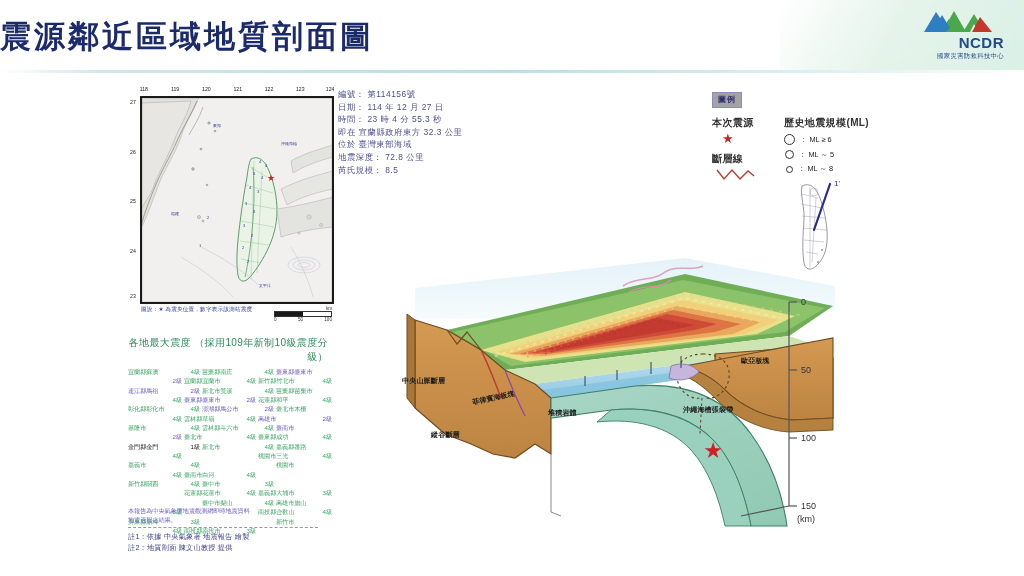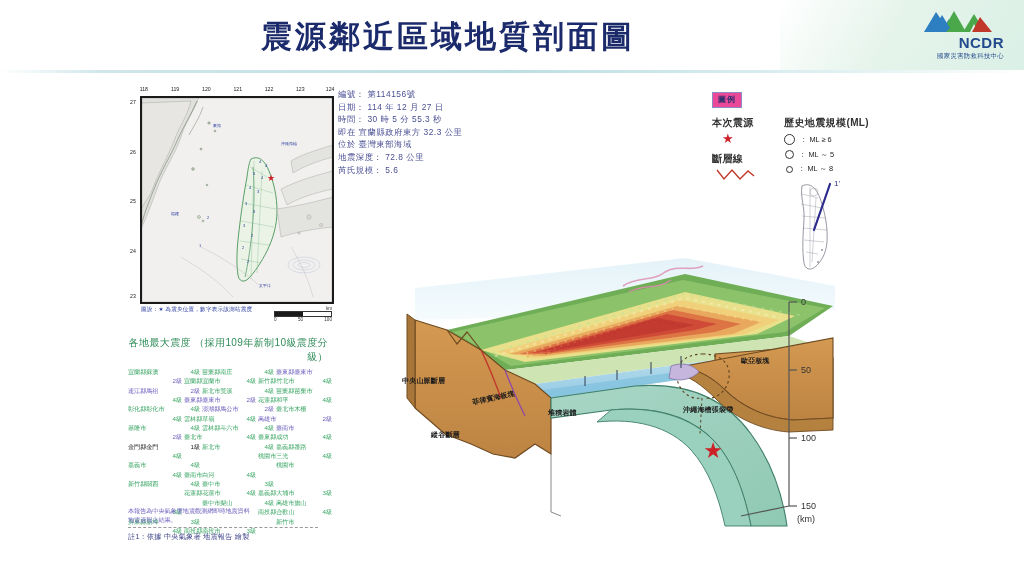--- a/index.html
+++ b/index.html
@@ -5,21 +5,21 @@
   html,body{margin:0;padding:0;}
   body{
     width:1024px;height:576px;
     background:#ffffff;
     font-family:"Liberation Sans","DejaVu Sans",sans-serif;
     overflow:hidden;position:relative;
   }
   
   #header{position:absolute;left:0;top:0;width:1024px;height:74px;}
   #page-title{
-    position:absolute;left:0;top:16px;width:896px;text-align:center;
+    position:absolute;left:0;top:16px;width:896px;
     font-size:31px;font-weight:bold;color:#1b2a6b;letter-spacing:3px;
     font-family:"DejaVu Sans","Liberation Sans",sans-serif;
   }
   #header-rule{
     position:absolute;left:0;top:70px;width:1024px;height:3px;
     background:linear-gradient(to right,#ffffff 0%,#cfe6ea 10%,#bcdfe4 50%,#e4f2f3 85%,#ffffff 100%);
   }
   #header-wash{
     position:absolute;left:780px;top:0;width:244px;height:70px;
     background:linear-gradient(120deg,rgba(232,245,236,0) 0%,rgba(225,242,232,.85) 45%,rgba(214,238,227,.9) 100%);
@@ -42,21 +42,21 @@
   #scalebar-bar{display:flex;height:3.6px;border:.5px solid #333;}
   #scalebar-nums{display:flex;justify-content:space-between;font-size:4.6px;color:#333;line-height:6px;}
 
   
   #report{position:absolute;left:338px;top:88px;width:215px;color:#3a3f86;}
   #report-title{font-size:12.5px;font-weight:bold;letter-spacing:3.2px;color:#2c3470;margin-bottom:7px;}
   .rline{font-size:8.4px;line-height:12.6px;letter-spacing:.5px;color:#4a4f93;white-space:nowrap;}
 
   
   #legend{position:absolute;left:712px;top:88px;width:180px;}
-  #legend-title{display:inline-block;background:#ec4899;border:.8px solid #8c8cc4;
+  #legend-title{display:inline-block;background:#a3a3a3;border:.8px solid #8c8cc4;
     color:#2f2f6e;font-size:8px;font-weight:bold;padding:1.5px 5px;letter-spacing:1px;}
   #legend-body{position:relative;margin-top:8px;height:70px;}
   .lg-head{font-size:10px;color:#333;font-weight:bold;letter-spacing:.4px;}
   #lg-left{position:absolute;left:0;top:0;width:62px;}
   #lg-right{position:absolute;left:72px;top:0;width:112px;}
   .mag-row{display:flex;align-items:center;gap:5px;font-size:7.4px;color:#222;margin-top:4.5px;}
   .mag-circle{border:1px solid #333;border-radius:50%;background:#fff;flex:none;}
   .star{color:#cc2127;font-size:13px;line-height:13px;}
 
   
@@ -217,25 +217,25 @@
       <span>0</span>
       <span>50</span>
       <span>100</span>
     </div>
   </div>
 </div>
 
 <div id="report">
   <div class="rline">編號： 第114156號</div>
   <div class="rline">日期： 114 年 12 月 27 日</div>
-  <div class="rline">時間： 30 時 5 分 55.3 秒</div>
+  <div class="rline">時間： 23 時 4 分 55.3 秒</div>
   <div class="rline">即在 宜蘭縣政府東方 32.3 公里</div>
   <div class="rline">位於 臺灣東部海域</div>
   <div class="rline">地震深度： 72.8 公里</div>
-  <div class="rline">芮氏規模： 5.6</div>
+  <div class="rline">芮氏規模： 8.5</div>
 </div>
 
 <div id="legend">
   <div id="legend-title">圖例</div>
   <div id="legend-body">
     <div id="lg-left">
       <div class="lg-head">本次震源</div>
       <div class="star" style="margin:2px 0 7px 10px;">★</div>
       <div class="lg-head">斷層線</div>
       <svg width="40" height="13" style="margin-top:2px;margin-left:4px;">
@@ -377,20 +377,21 @@
       <div class="cell c-purple"></div>
       <div class="cell c-purple lvl"></div>
     </div>
 </div>
 
 <div id="notes">
   <div class="note-src">本報告為中央氣象署地震觀測網即時地震資料</div>
   <div class="note-src">地震速報之結果。</div>
   <div id="note-divider"></div>
   <div class="note-item">註1：依據 中央氣象署 地震報告 繪製</div>
+  <div class="note-item">註2：地質剖面 陳文山教授 提供</div>
 </div>
 
 <div id="xsec">
   <svg viewBox="0 0 450 270" width="450" height="270">
     <defs>
       <linearGradient id="skyG" x1="0" y1="0" x2="0" y2="1">
         <stop offset="0%" stop-color="#dff0f7"></stop>
           <stop offset="100%" stop-color="#f4fbfd"></stop>
       </linearGradient>
       <linearGradient id="crustG" x1="0" y1="0" x2="0" y2="1">

